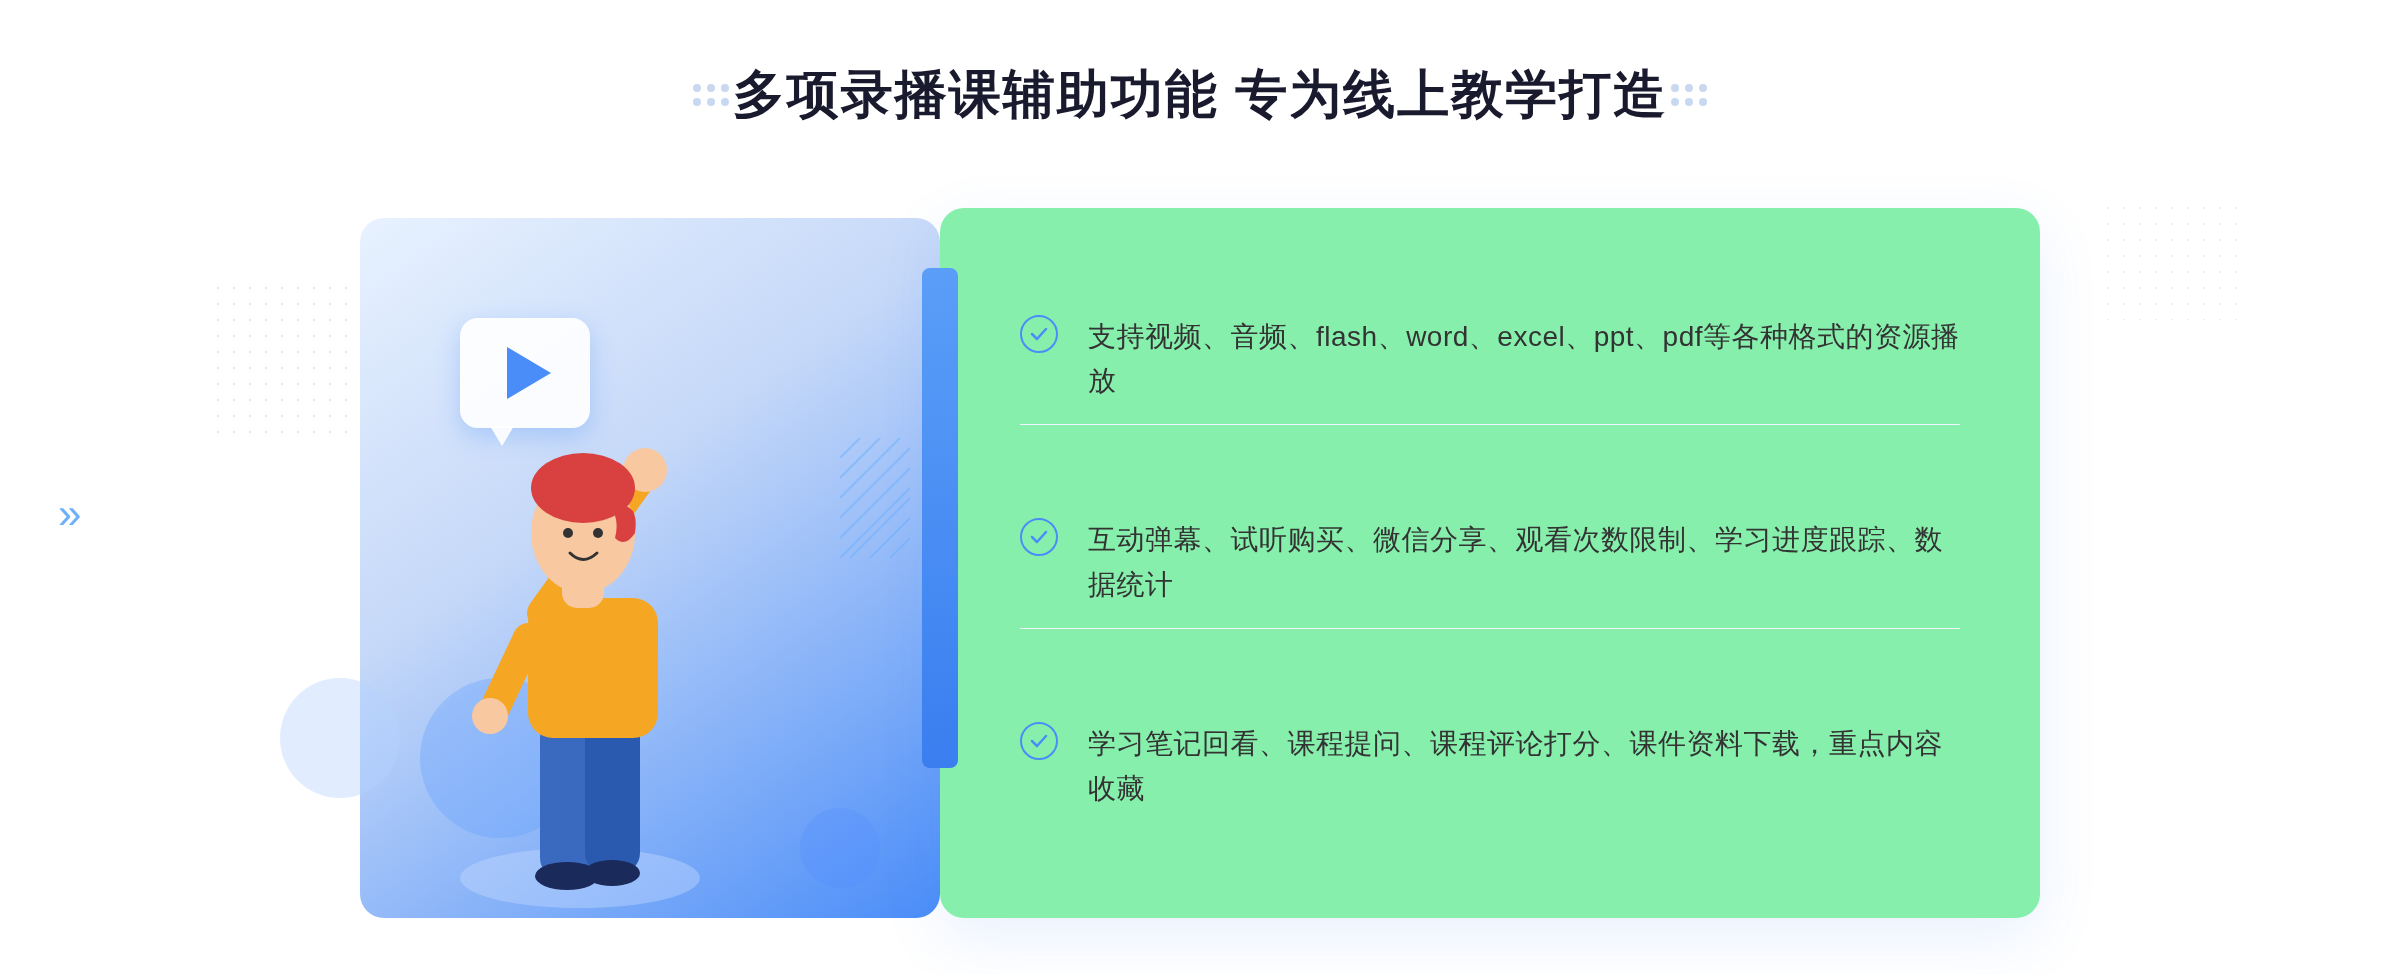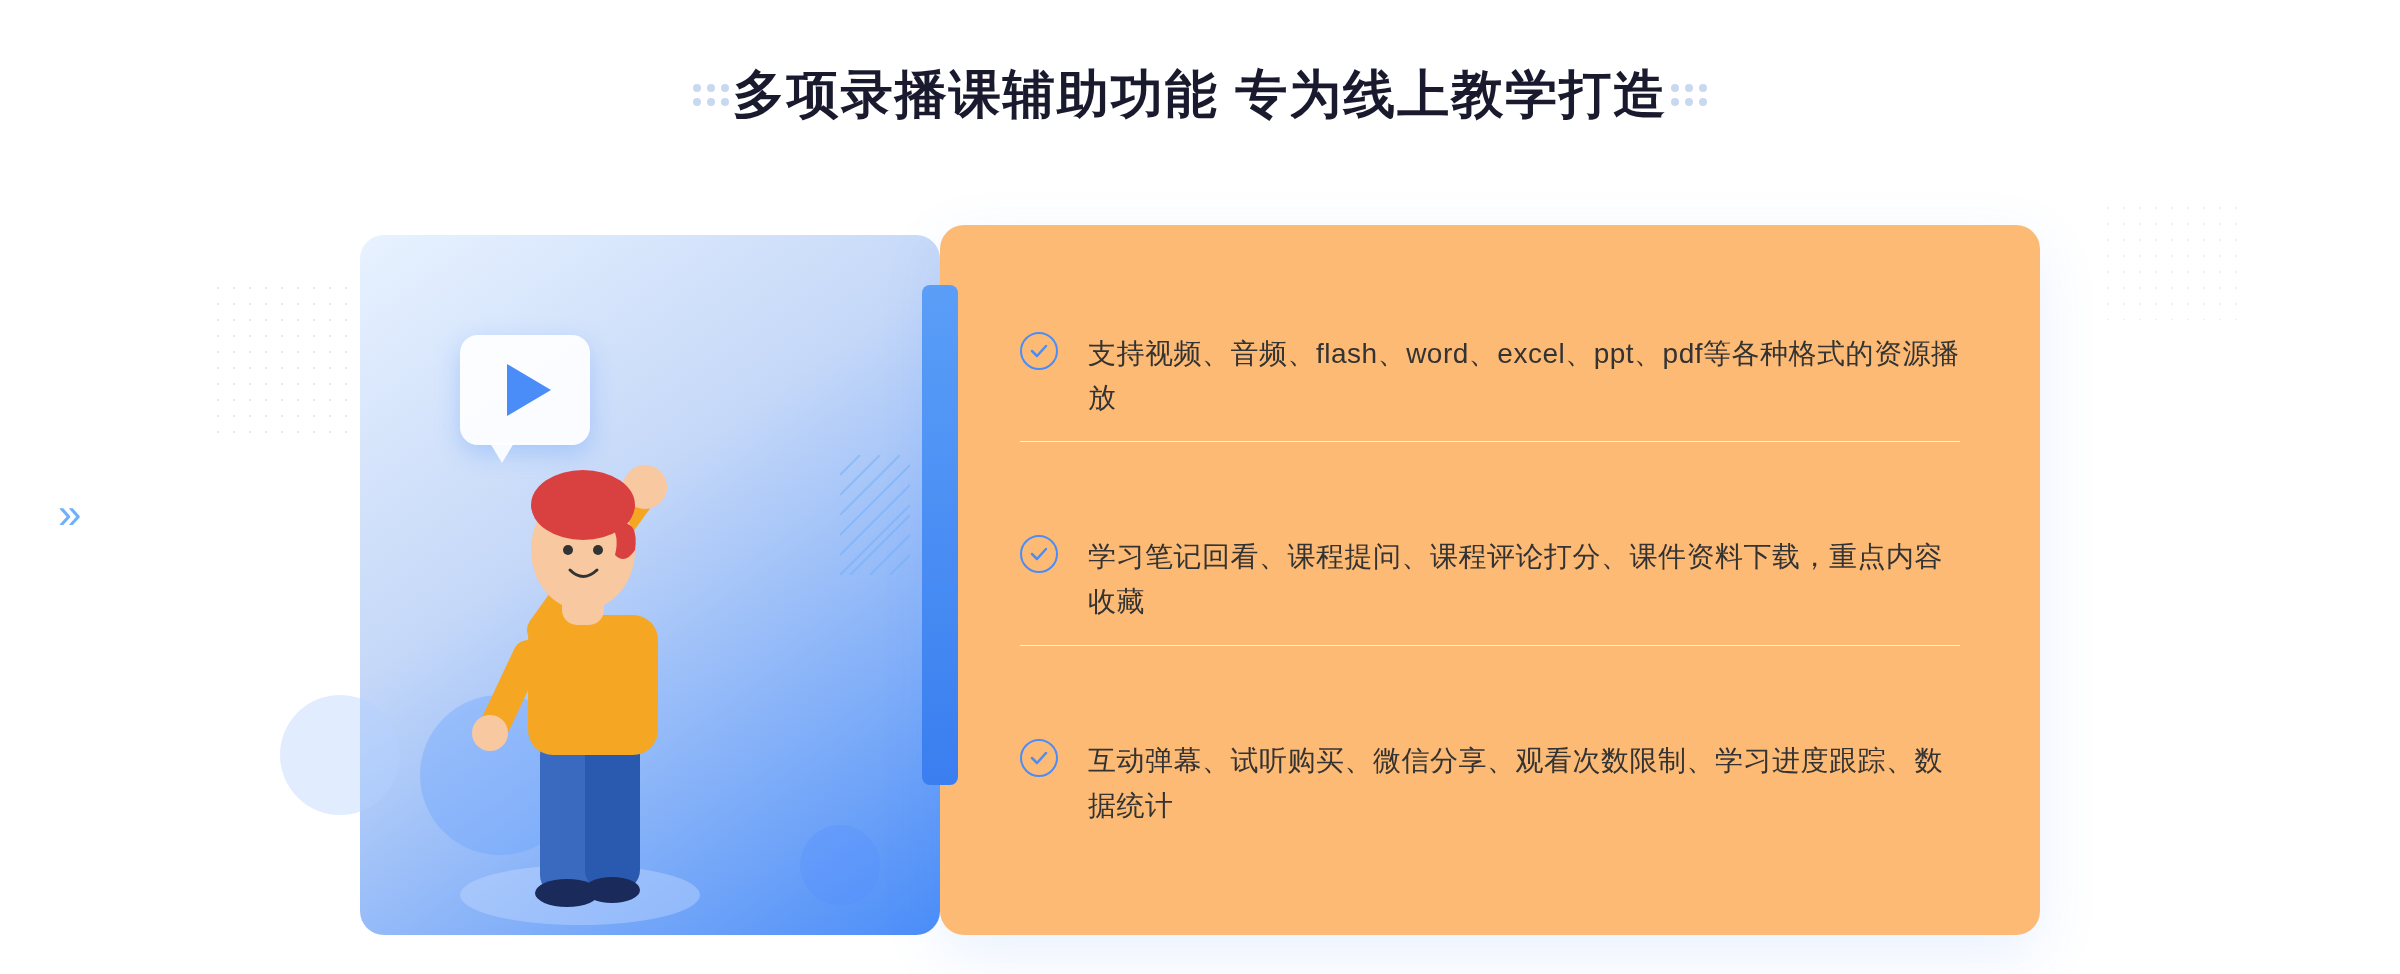--- a/index.html
+++ b/index.html
@@ -66,21 +66,21 @@
       text-align: center;
       margin-bottom: 60px;
       position: relative;
     }
 
     .title-row {
       display: flex;
       align-items: center;
       justify-content: center;
       gap: 4px;
-      margin-bottom: 35px;
+      margin-bottom: 18px;
     }
 
     .main-title {
       font-size: 52px;
       font-weight: 700;
       color: #1a1a2e;
       letter-spacing: 2px;
     }
 
     .subtitle {
@@ -203,21 +203,21 @@
       position: absolute;
       bottom: 0;
       left: 80px;
       width: 300px;
       height: 560px;
     }
 
     
     .features-panel {
       flex: 1;
-      background: #fdba74;
+      background: #86efac;
       border-radius: 24px;
       box-shadow: 0 20px 60px rgba(74, 141, 248, 0.12);
       margin-left: 0;
       padding: 50px 80px;
       display: flex;
       flex-direction: column;
       justify-content: space-around;
       position: relative;
       z-index: 1;
       margin-top: 0;
@@ -382,28 +382,28 @@
         <span class="feature-text">支持视频、音频、flash、word、excel、ppt、pdf等各种格式的资源播放</span>
       </div>
 
 
       <div class="feature-item">
         <div class="check-circle">
           <svg width="22" height="22" viewBox="0 0 22 22" xmlns="http://www.w3.org/2000/svg">
             <polyline points="4,11 9,16 18,6" stroke="#4a8df8" stroke-width="2.5" fill="none" stroke-linecap="round" stroke-linejoin="round"></polyline>
           </svg>
         </div>
-        <span class="feature-text">学习笔记回看、课程提问、课程评论打分、课件资料下载，重点内容收藏</span>
+        <span class="feature-text">互动弹幕、试听购买、微信分享、观看次数限制、学习进度跟踪、数据统计</span>
       </div>
 
       <div class="feature-item">
         <div class="check-circle">
           <svg width="22" height="22" viewBox="0 0 22 22" xmlns="http://www.w3.org/2000/svg">
             <polyline points="4,11 9,16 18,6" stroke="#4a8df8" stroke-width="2.5" fill="none" stroke-linecap="round" stroke-linejoin="round"></polyline>
           </svg>
         </div>
-        <span class="feature-text">互动弹幕、试听购买、微信分享、观看次数限制、学习进度跟踪、数据统计</span>
+        <span class="feature-text">学习笔记回看、课程提问、课程评论打分、课件资料下载，重点内容收藏</span>
       </div>
 
     </div>
   </div>
 
 </div>
 
 </body></html>

